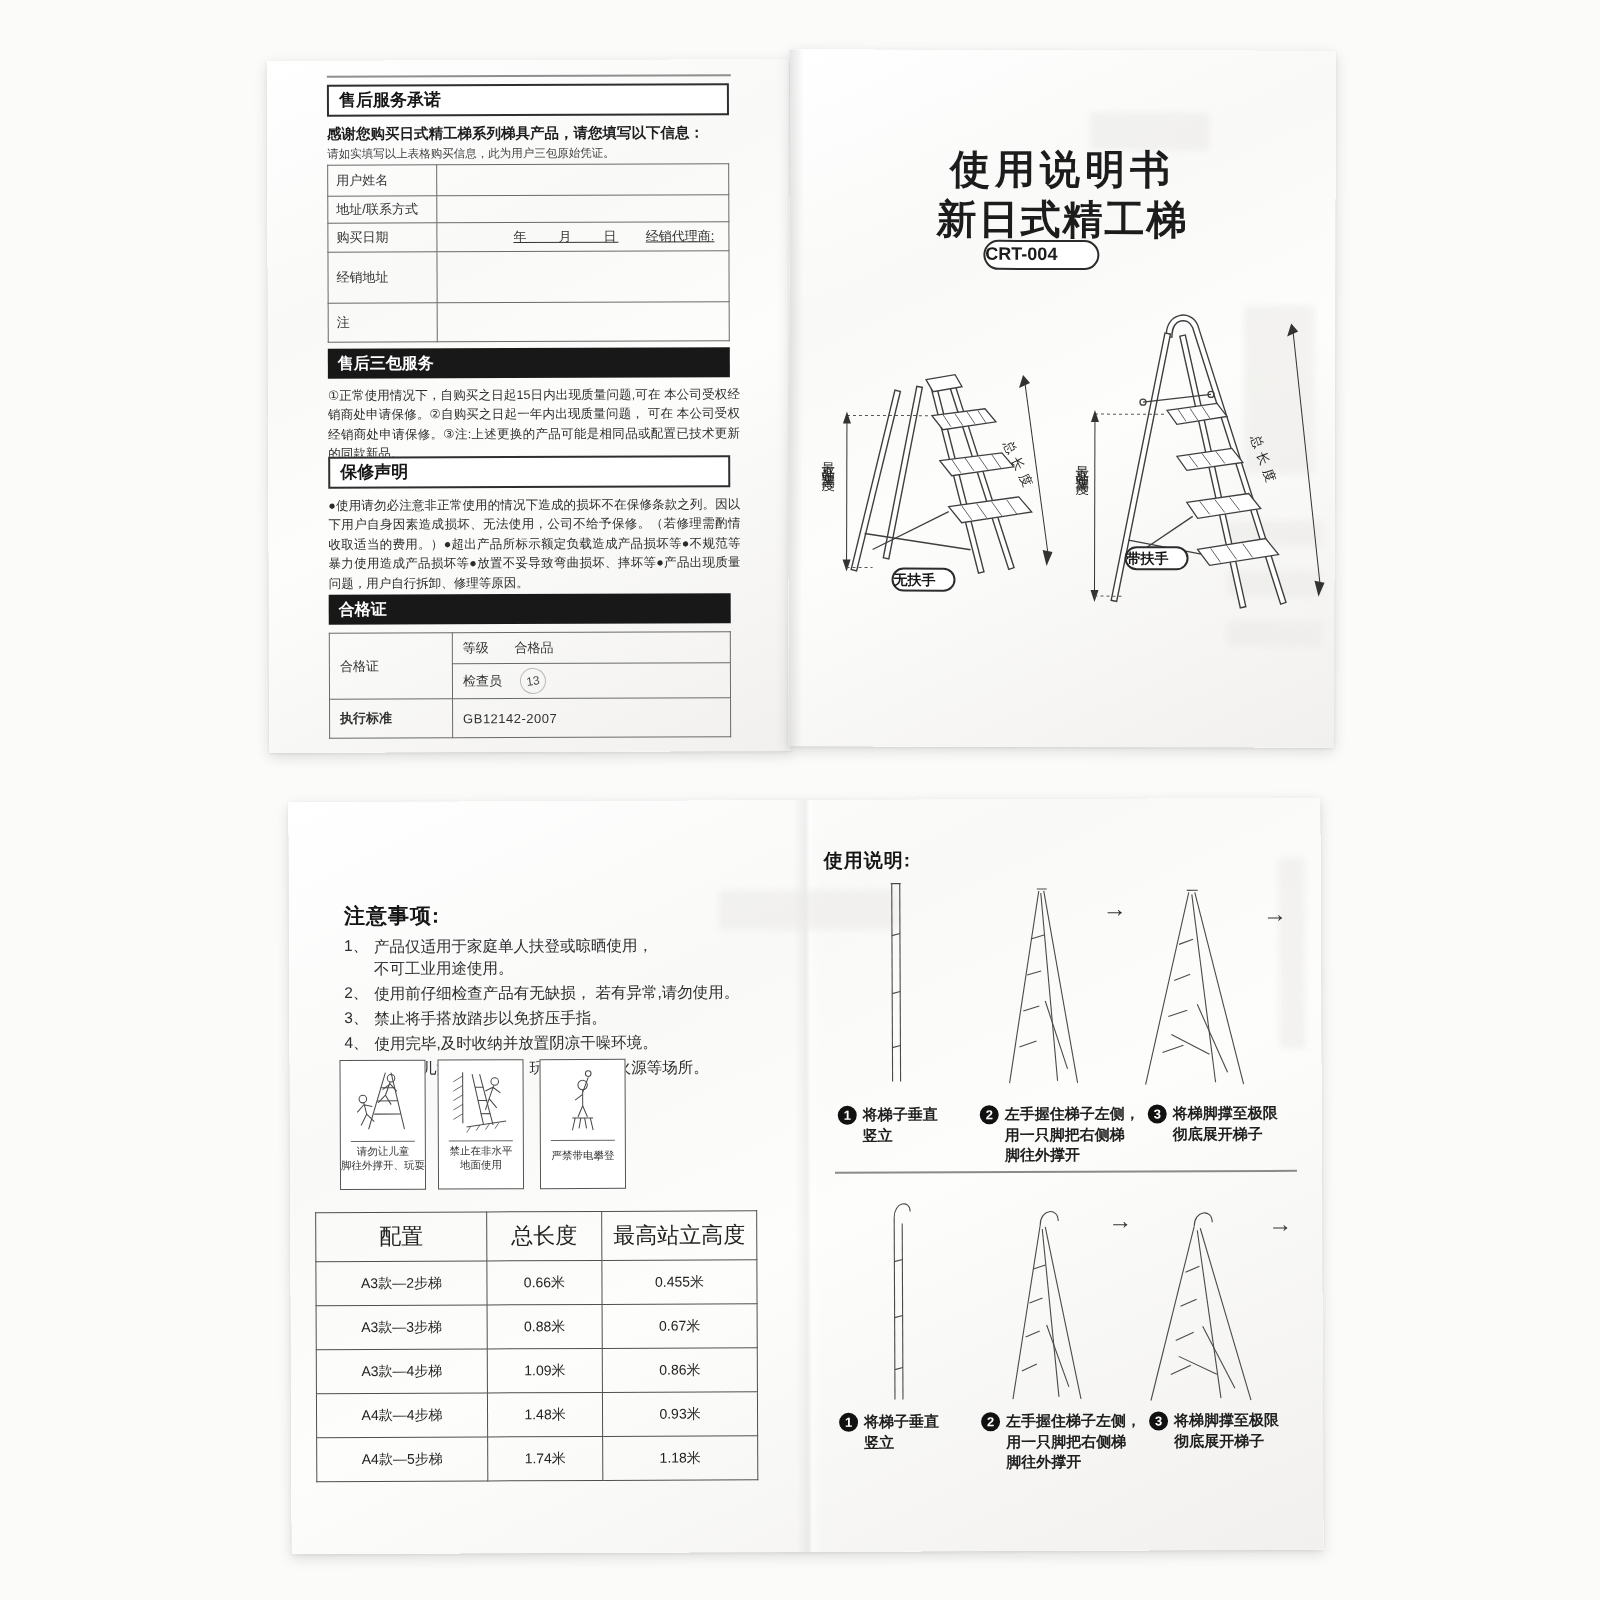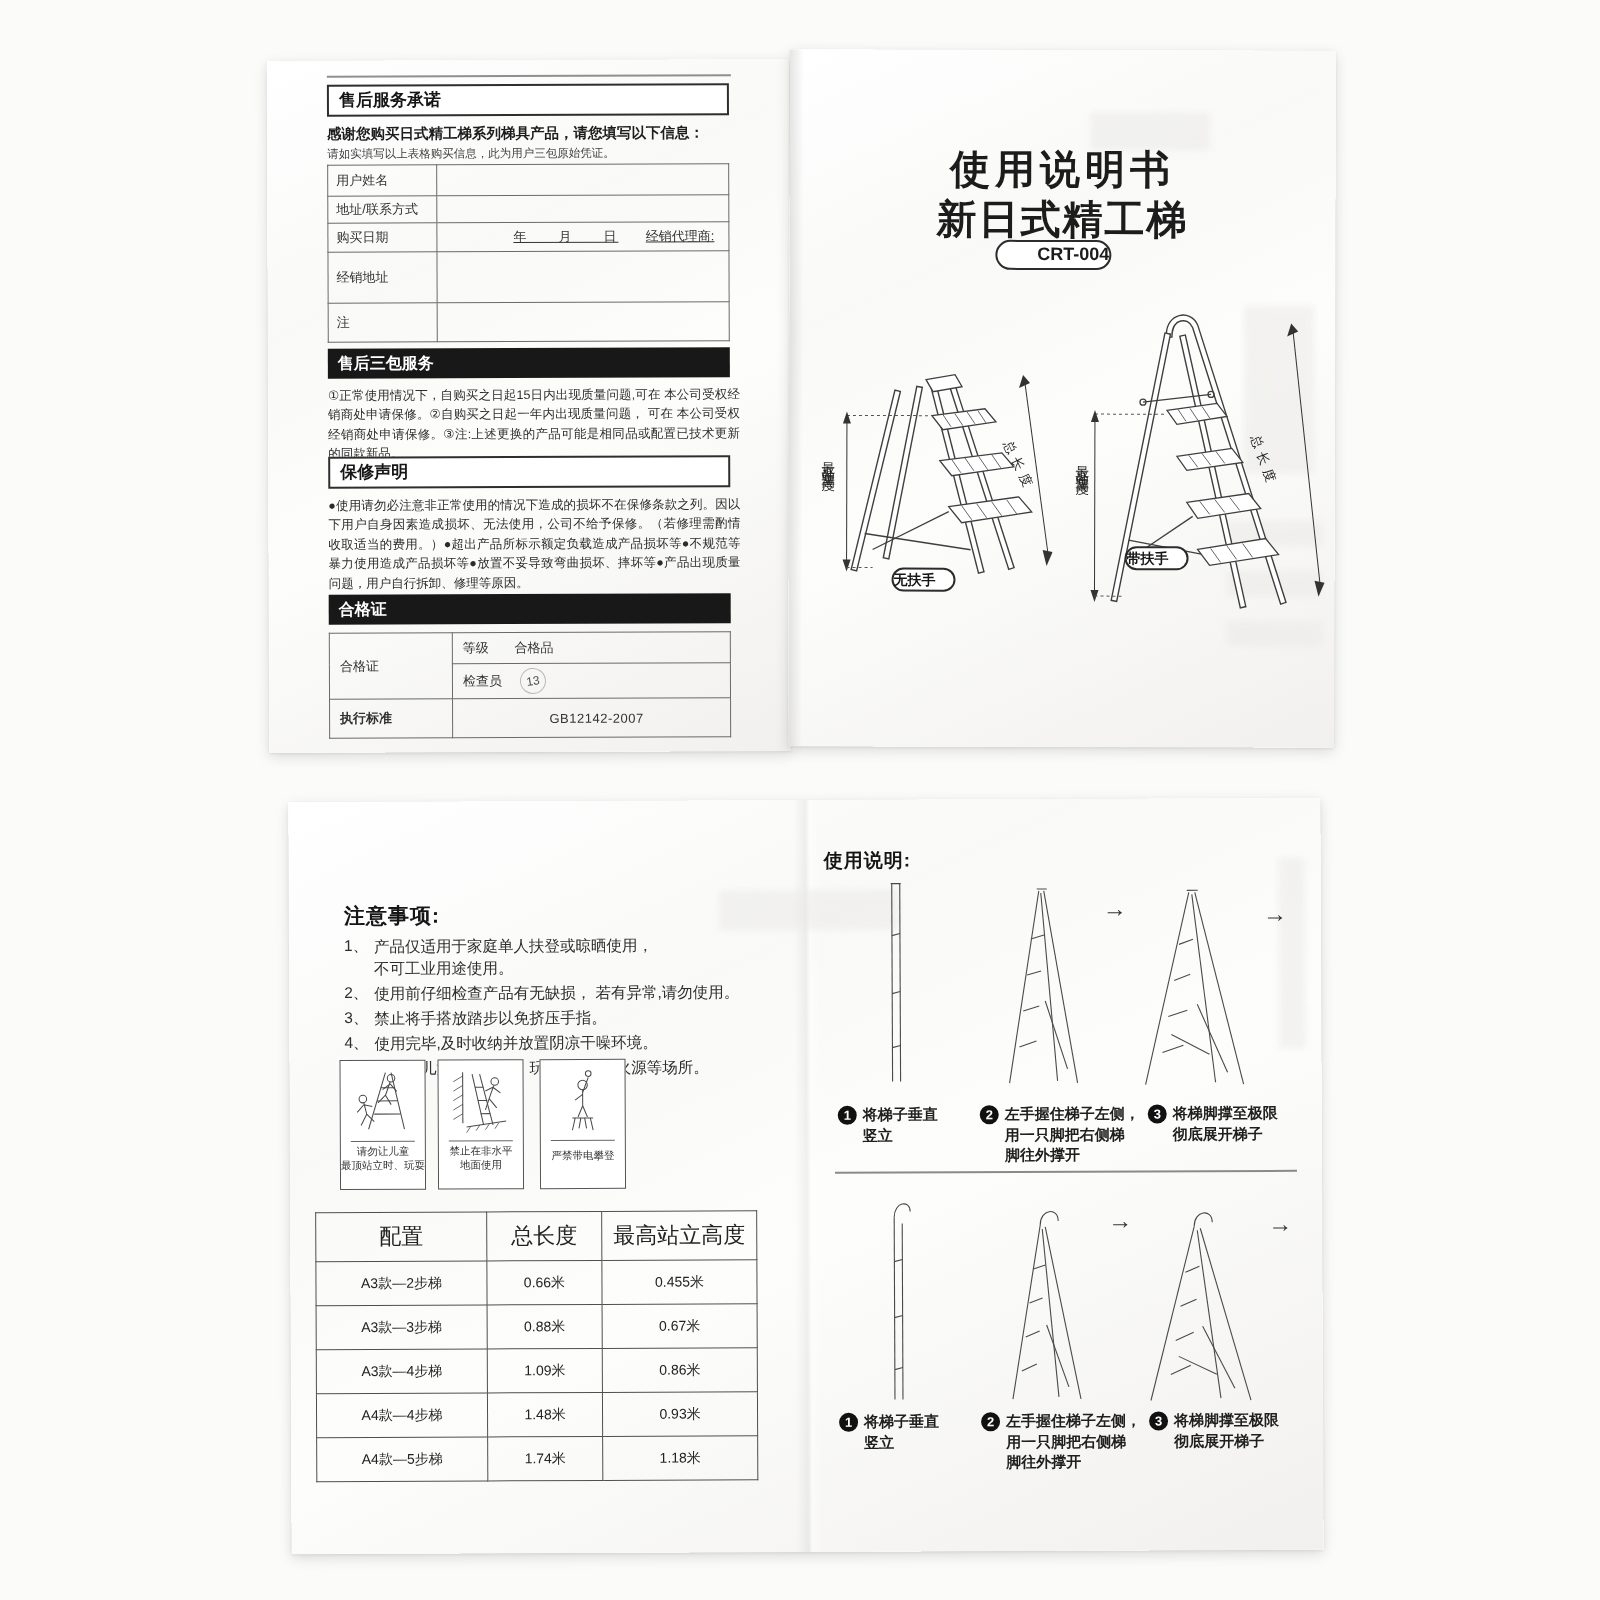--- a/index.html
+++ b/index.html
@@ -33,27 +33,27 @@
   .buy-cell{display:flex;justify-content:space-between;align-items:center;padding-right:14px;text-decoration:underline;}
   .buy-cell .ymd{margin-left:68px;letter-spacing:2px;}
   .para{position:absolute;left:60px;width:412px;font-size:12.5px;line-height:1.55;color:#2c2c2c;text-align:justify;}
   table.cert{position:absolute;left:60px;top:572px;width:402px;border-collapse:collapse;table-layout:fixed;}
   table.cert td{border:1px solid #6a6a6a;font-size:13px;color:#333;padding:0 0 0 10px;vertical-align:middle;}
   table.cert td.c1{width:112px;}
   .grade-pair span{margin-right:22px;}
   .stamp{display:inline-block;width:24px;height:24px;line-height:24px;border:1px solid #b9b9b9;
         border-radius:50%;text-align:center;color:#4c4c4c;font-size:12px;margin-left:14px;transform:rotate(-8deg);}
   .std-lbl{font-size:15px;font-weight:bold;color:#222;}
-  .std-val{font-size:16px;color:#222;letter-spacing:.5px;text-align:center;}
+  .std-val{font-size:16px;color:#222;letter-spacing:.5px;}
 
   
   .cover-title{position:absolute;left:0;width:100%;text-align:center;font-weight:bold;color:#1c1c1c;
         font-size:40px;letter-spacing:5px;}
-  .model-pill{position:absolute;left:206px;top:190px;width:116px;height:30px;box-sizing:border-box;
-        border:2.5px solid #2c2c2c;border-radius:16px;text-align:right;line-height:25px;
+  .model-pill{position:absolute;left:194px;top:190px;width:116px;height:30px;box-sizing:border-box;
+        border:2.5px solid #2c2c2c;border-radius:16px;text-align:left;line-height:25px;
         font-weight:bold;font-size:18px;color:#1c1c1c;background:#fff;}
   .cap-pill{position:absolute;height:24px;box-sizing:border-box;border:2px solid #2c2c2c;border-radius:13px;
         font-weight:bold;font-size:14px;line-height:20px;background:#fff;color:#161616;}
   .vlabel{position:absolute;writing-mode:vertical-rl;font-size:13.5px;letter-spacing:3px;color:#1f1f1f;}
   .dlabel{position:absolute;font-size:13px;letter-spacing:5px;color:#1f1f1f;transform-origin:left top;white-space:nowrap;}
 
   
   .t1{stroke:#3f3f3f;stroke-width:7;fill:none;stroke-linecap:square;}
   .t2{stroke:#fff;stroke-width:4.2;fill:none;stroke-linecap:square;}
   .ln{stroke:#3f3f3f;stroke-width:1.3;fill:none;}
@@ -295,21 +295,21 @@
         <line class="thin" x1="33" y1="22" x2="48" y2="22"></line>
           <line class="thin" x1="29" y1="36" x2="51" y2="36"></line>
         <line class="thin" x1="26" y1="50" x2="54" y2="50"></line>
         <circle class="thin" cx="44" cy="12" r="4" fill="#222"></circle>
         <path class="thin" d="M43,16 L38,30 M38,30 L30,38 M38,30 L44,40 M43,18 L35,24 M43,18 L50,26"></path>
         <circle class="thin" cx="14" cy="34" r="4" fill="#222"></circle>
         <path class="thin" d="M15,38 L18,50 M18,50 L12,62 M18,50 L26,58 M15,40 L24,42 M15,40 L8,48"></path>
       </svg>
       <div class="wdiv"></div>
       <div class="wcap">请勿让儿童
-最顶站立时、玩耍</div>
+脚往外撑开、玩耍</div>
     </div>
 
     <div class="wbox" style="left:148px;">
       <svg width="66" height="72" viewBox="0 0 70 74">
         <line class="thin" x1="16" y1="6" x2="16" y2="60"></line>
         <line class="rib" x1="16" y1="10" x2="6" y2="16"></line>
           <line class="rib" x1="16" y1="20" x2="6" y2="26"></line>
         <line class="rib" x1="16" y1="30" x2="6" y2="36"></line>
           <line class="rib" x1="16" y1="40" x2="6" y2="46"></line>
         <line class="rib" x1="16" y1="50" x2="6" y2="56"></line>

